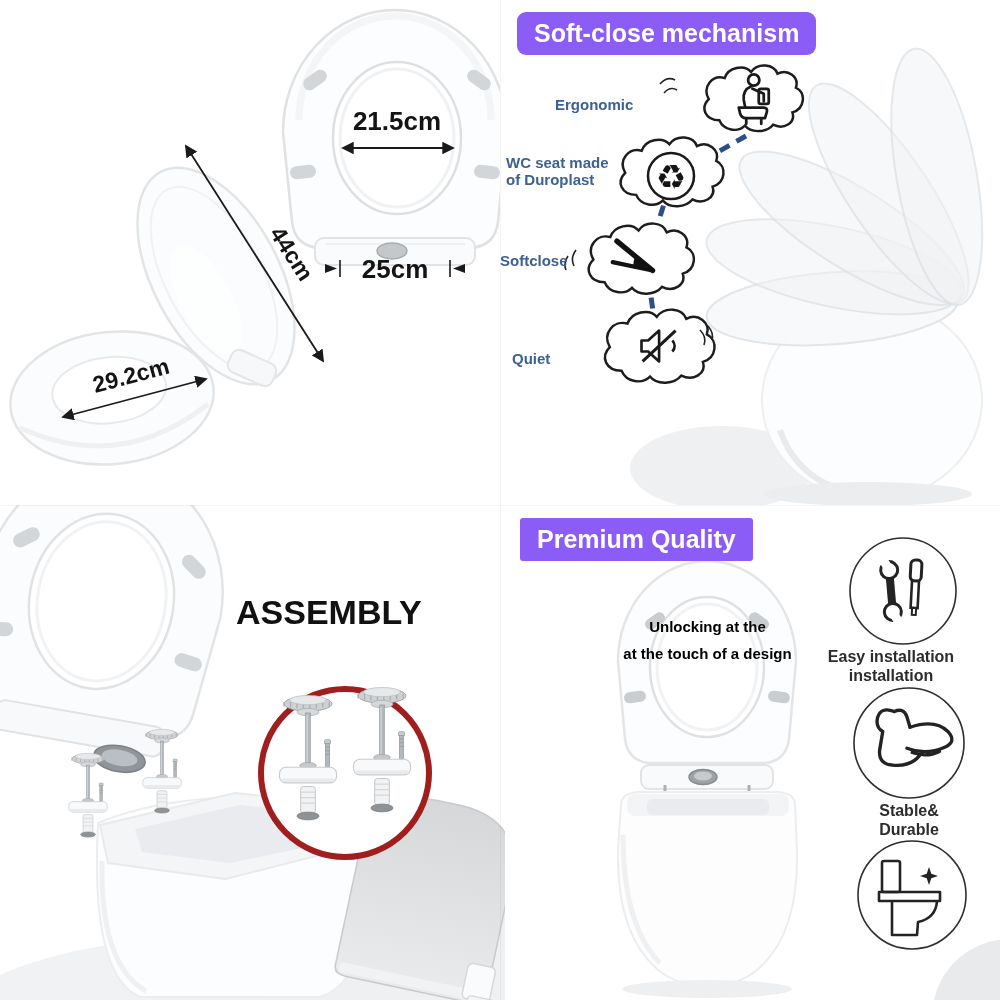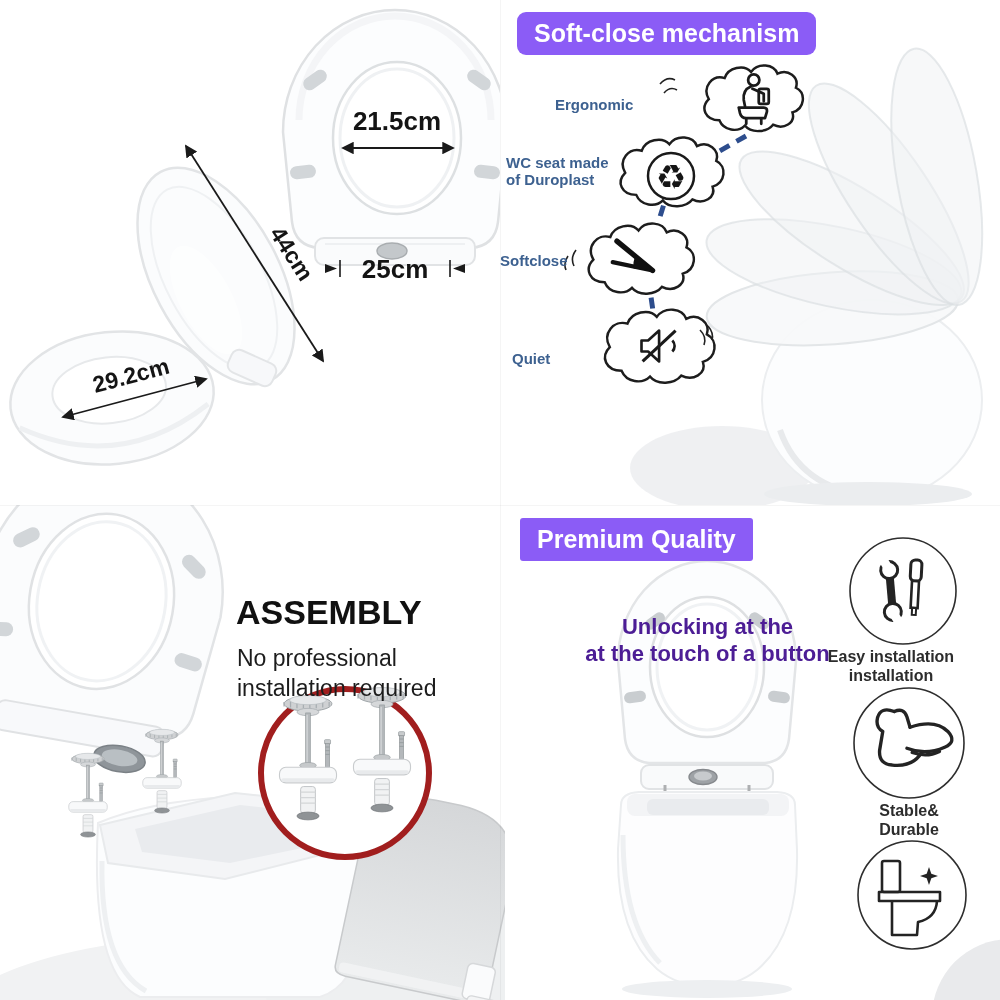--- a/index.html
+++ b/index.html
@@ -14,21 +14,21 @@
   .seam{position:absolute;background:rgba(0,0,0,0.04);}
   .ovl{position:absolute;z-index:2;}
   .page-title{font-size:35px;font-weight:700;color:#0f0f0f;white-space:nowrap;}
   .banner{background:#8b5cf6;color:#ffffff;font-size:25px;font-weight:700;
           padding:7px 17px;white-space:nowrap;}
   .banner.round{border-radius:9px;}
   .banner.square{border-radius:3px;}
   .feat{color:#3d6190;font-size:15px;font-weight:700;text-align:left;line-height:17px;}
   .h1{font-size:34px;font-weight:700;color:#111;white-space:nowrap;}
   .sub{font-size:23px;font-weight:400;color:#1c1c1c;line-height:30px;white-space:nowrap;}
-  .caption{font-size:22px;font-weight:600;color:#4c1d95;text-align:center;line-height:27px;}
+  .caption{font-size:15px;font-weight:600;color:#000000;text-align:center;line-height:27px;}
   .badge-label{font-size:16px;font-weight:700;color:#2c2c2c;text-align:center;line-height:19px;}
   text.dim{font-family:"Liberation Sans",sans-serif;font-size:23px;font-weight:700;fill:#141414;}
   text.dim.big{font-size:26px;}
   text.recycle{font-family:"DejaVu Sans",sans-serif;font-size:34px;fill:#151515;}
 </style>
 </head>
 <body>
 
 <div class="stage">
 
@@ -225,24 +225,20 @@
         <rect x="-85" y="94" width="170" height="30" rx="9" fill="#f8f9fb" stroke="#e0e2e4" stroke-width="2"></rect>
         <ellipse cx="45" cy="132" rx="26" ry="13" fill="#8f959a" stroke="#7b8186" stroke-width="1.5"></ellipse>
         <ellipse cx="45" cy="131" rx="18" ry="8" fill="#b9bfc3"></ellipse>
       </g>
 
       <use href="#hw" transform="translate(88,252) scale(0.62)"></use>
       <use href="#hw" transform="translate(162,228) scale(0.62)"></use>
     </svg>
 
     <div class="ovl h1" style="left:236px;top:88px;">ASSEMBLY</div>
-    <div class="ovl sub" style="left:237px;top:138px;">
-      <div>No professional</div>
-      <div>installation required</div>
-    </div>
   </div>
 
   <div class="q" id="q-br">
     <svg class="art" width="495" height="495" viewBox="0 0 495 495">
       <circle cx="505" cy="512" r="78" fill="#e9eaec"></circle>
 
       <g transform="translate(202,172)">
         <path d="M -89,-16 A 89 100 0 1 1 89,-16 L 82,62 Q 79,84 58,86 L -58,86 Q -79,84 -82,62 Z" fill="#fcfdfe" stroke="#e3e5e7" stroke-width="2.5"></path>
         <ellipse cx="0" cy="-10" rx="57" ry="70" fill="#ffffff" stroke="#dee0e2" stroke-width="2.5"></ellipse>
         <ellipse cx="0" cy="-10" rx="50" ry="63" fill="none" stroke="#f0f2f4" stroke-width="3"></ellipse>
@@ -302,21 +298,21 @@
         <rect x="-30" y="-34" width="18" height="31" rx="2"></rect>
         <rect x="-33" y="-3" width="61" height="9"></rect>
         <path d="M 25,6 q -1,17 -19,21 l -1,13 h -25 l 0,-34"></path>
         <path d="M 17,-28 L 19.3,-21.3 L 26,-19 L 19.3,-16.7 L 17,-10 L 14.7,-16.7 L 8,-19 L 14.7,-21.3 Z" fill="#232323" stroke="none"></path>
       </g>
     </svg>
 
     <div class="ovl banner square" style="left:15px;top:13px;">Premium Quality</div>
     <div class="ovl caption" style="left:35px;top:108px;width:335px;">
       <div>Unlocking at the</div>
-      <div>at the touch of a button</div>
+      <div>at the touch of a design</div>
     </div>
     <div class="ovl badge-label" style="left:301px;top:142px;width:170px;">
       <div>Easy installation</div>
       <div>installation</div>
     </div>
     <div class="ovl badge-label" style="left:319px;top:296px;width:170px;">
       <div>Stable&amp;</div>
       <div>Durable</div>
     </div>
   </div>

